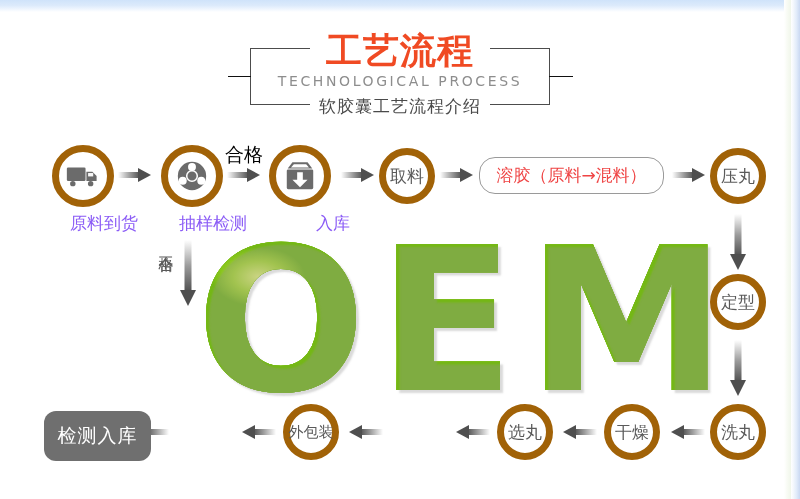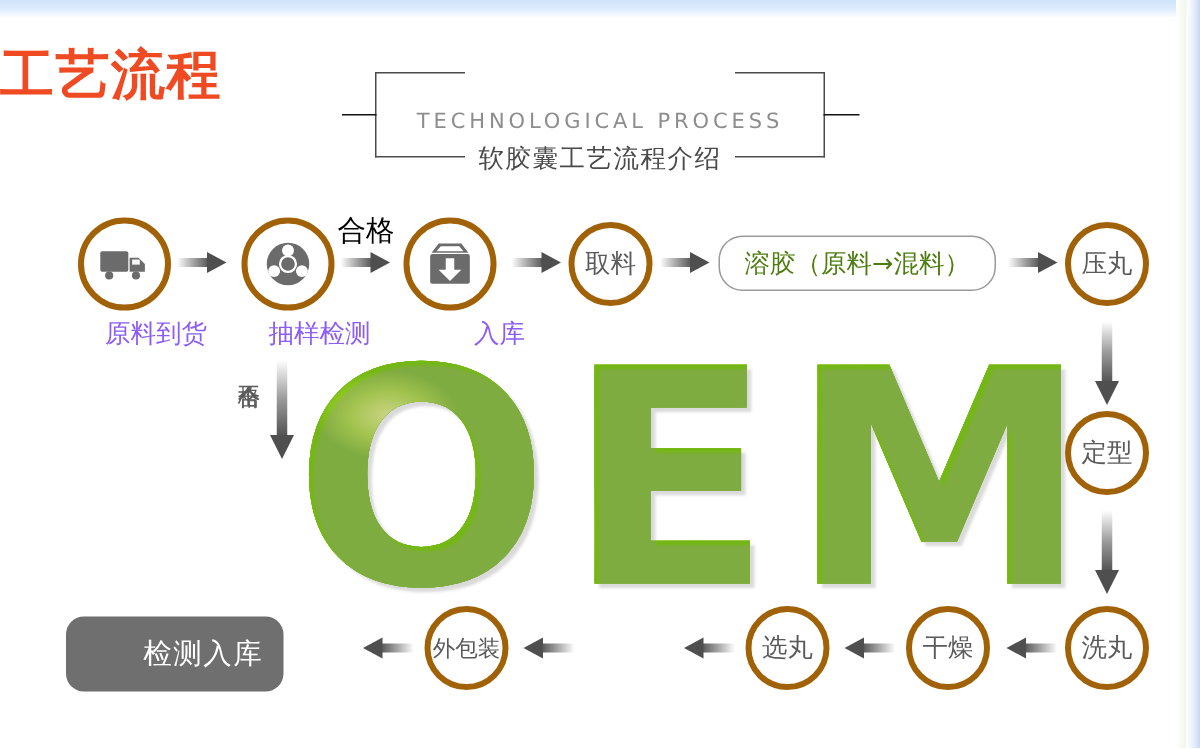--- a/index.html
+++ b/index.html
@@ -27,21 +27,21 @@
   .brk-l-top{left:250px;top:34px;width:60px;height:0;border-width:1px 0 0 0;border-color:#4c4c4c;}
   .brk-l-bot{left:250px;top:90px;width:60px;height:0;border-width:1px 0 0 0;border-color:#4c4c4c;}
   .brk-l-v{left:250px;top:34px;width:0;height:57px;border-width:0 0 0 1px;border-color:#4c4c4c;}
   .brk-l-stem{left:228px;top:62px;width:23px;height:0;border-width:1px 0 0 0;border-color:#111;}
   
   .brk-r-top{left:490px;top:34px;width:60px;height:0;border-width:1px 0 0 0;border-color:#4c4c4c;}
   .brk-r-bot{left:490px;top:90px;width:60px;height:0;border-width:1px 0 0 0;border-color:#4c4c4c;}
   .brk-r-v{left:549px;top:34px;width:0;height:57px;border-width:0 0 0 1px;border-color:#4c4c4c;}
   .brk-r-stem{left:549px;top:62px;width:24px;height:0;border-width:1px 0 0 0;border-color:#111;}
 
-  .t-cn{position:absolute;left:0;top:16px;width:800px;
+  .t-cn{position:absolute;left:0;top:16px;width:800px;text-align:center;
     font-family:"DejaVu Sans","Liberation Sans",sans-serif;
     font-size:36px;font-weight:bold;color:#f04a23;letter-spacing:1px;line-height:42px;}
   .t-en{position:absolute;left:0;top:59px;width:800px;text-align:center;
     font-size:14px;color:#8d8d8d;letter-spacing:2.6px;line-height:16px;}
   .t-sub{position:absolute;left:0;top:82px;width:800px;text-align:center;
     font-size:17px;color:#4a4a4a;letter-spacing:1px;line-height:20px;}
 
   
   .oem{position:absolute;left:196px;top:236px;width:520px;height:170px;
     font-size:200px;font-weight:bold;line-height:170px;letter-spacing:12px;
@@ -52,32 +52,32 @@
       radial-gradient(ellipse 66px 40px at 66% 18%, #ddf265 0%, #9fd628 46%, #6aae12 84%),
       radial-gradient(ellipse 80px 46px at 88% 62%, #f6ffa8 0%, #c3ea4c 45%, #86c81d 82%),
       radial-gradient(ellipse 58px 34px at 50% 44%, #ffffc0 0%, #cdee5e 40%, #8ecb22 80%),
       linear-gradient(135deg,#b7e23a 0%,#8fc91d 30%,#c9ee55 55%,#7fbe16 80%,#aee038 100%);
     -webkit-background-clip:text;background-clip:text;
     color:transparent;-webkit-text-fill-color:transparent;
     text-shadow:3px 3px 2px rgba(150,150,150,0.35);
     white-space:nowrap;user-select:none;text-align:center;}
 
   
-  .circ{position:absolute;border:4px solid #a16207;border-radius:50%;
+  .circ{position:absolute;border:7px solid #a16207;border-radius:50%;
     box-sizing:border-box;background:transparent;
     display:flex;align-items:center;justify-content:center;}
   .circ.big{width:62px;height:62px;}
   .circ.med{width:56px;height:56px;}
   .lbl-in{font-size:17px;color:#5a5a5a;line-height:20px;white-space:nowrap;}
   .lbl-under{position:absolute;font-size:17px;color:#8b5cf6;text-align:right;
     white-space:nowrap;line-height:20px;}
 
   .rbox{position:absolute;border:1px solid #9a9a9a;border-radius:16px;
     box-sizing:border-box;display:flex;align-items:center;justify-content:center;
-    font-size:17px;color:#4d7c0f;white-space:nowrap;}
+    font-size:17px;color:#ef4444;white-space:nowrap;}
 
   .graybox{position:absolute;background:#6f6f6f;border-radius:12px;
     display:flex;align-items:center;justify-content:center;
     color:#ffffff;font-size:19px;letter-spacing:1px;white-space:nowrap;}
 
   
   .arr{position:absolute;}
   .arr svg{display:block;}
 
   .arr-lbl{position:absolute;font-size:19px;color:#000000;white-space:nowrap;line-height:17px;}
@@ -374,17 +374,17 @@
         <stop offset="0" stop-color="#ffffff"></stop>
             <stop offset="0.55" stop-color="#9b9b9b"></stop>
             <stop offset="1" stop-color="#4f4f4f"></stop>
           </linearGradient>
         </defs>
       <rect x="13" y="6" width="23" height="6" fill="url(#gL6)"></rect>
       <path d="M15 2 L2 9 L15 16 Z" fill="#4f4f4f"></path>
     </svg>
   </div>
 
-  <div class="graybox" style="left:44px;top:411px;width:107px;height:50px;padding-left:38px;">
+  <div class="graybox" style="left:44px;top:411px;width:107px;height:50px;">
     <span>检测入库</span>
   </div>
 
 </div>
 
 </body></html>

